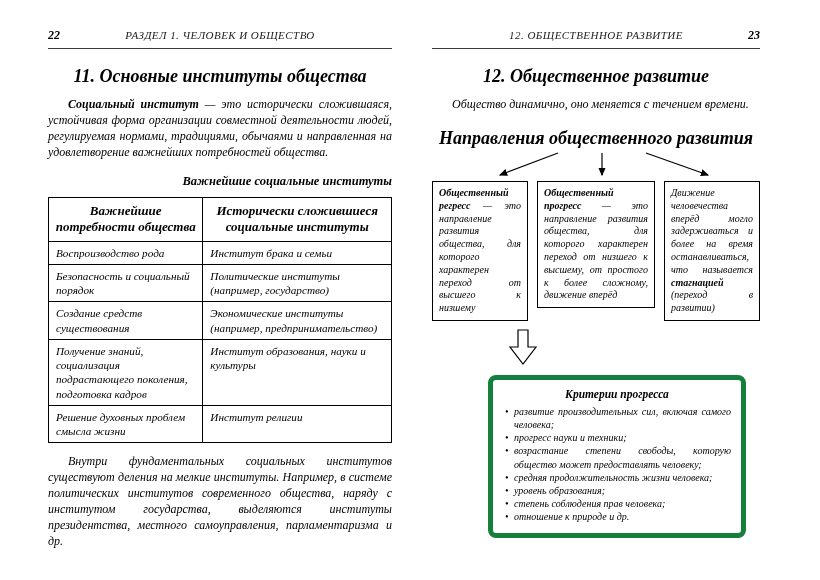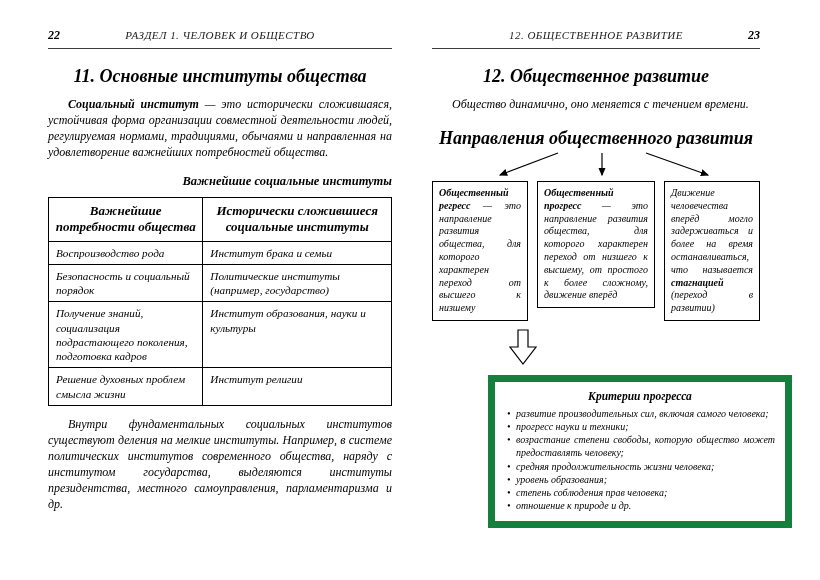--- a/index.html
+++ b/index.html
@@ -44,22 +44,22 @@
     font-size: 10px; line-height: 1.28; text-align: justify;
     overflow-wrap: break-word; box-sizing: border-box;
   }
   .box-a { width: 118px; }
   .box-b { width: 96px; }
   .box-c { width: 96px; }
 
   .down-arrow-wrap { margin: 8px 0 8px 76px; height: 38px; }
 
   .criteria-box {
-    border: 7px solid #15803d; border-radius: 0;
-    padding: 8px 10px 9px; width: 304px; margin-left: 56px;
+    border: 5px solid #15803d; border-radius: 8px;
+    padding: 8px 10px 9px; width: 258px; margin-left: 56px;
     box-sizing: border-box; background: #fff;
   }
   .criteria-title { font-size: 11.5px; font-weight: bold; text-align: center; margin: 0 0 5px; }
   .criteria-list { list-style: none; margin: 0; padding: 0; font-size: 10px; line-height: 1.32; }
   .criteria-list li { position: relative; padding-left: 11px; text-align: justify; }
   .criteria-list li::before { content: "•"; position: absolute; left: 2px; }
 </style>
 </head>
 <body>
 
@@ -86,20 +86,24 @@
         </tr>
       </thead>
       <tbody>
         <tr>
           <td>Воспроизводство рода</td>
           <td>Институт брака и семьи</td>
         </tr>
         <tr>
           <td>Безопасность и социальный порядок</td>
           <td>Политические институты (например, государство)</td>
+        </tr>
+        <tr>
+          <td>Создание средств существования</td>
+          <td>Экономические институты (например, предпринимательство)</td>
         </tr>
         <tr>
           <td>Получение знаний, социализация подрастающего поколения, подготовка кадров</td>
           <td>Институт образования, науки и культуры</td>
         </tr>
         <tr>
           <td>Решение духовных проблем смысла жизни</td>
           <td>Институт религии</td>
         </tr>
       </tbody>

